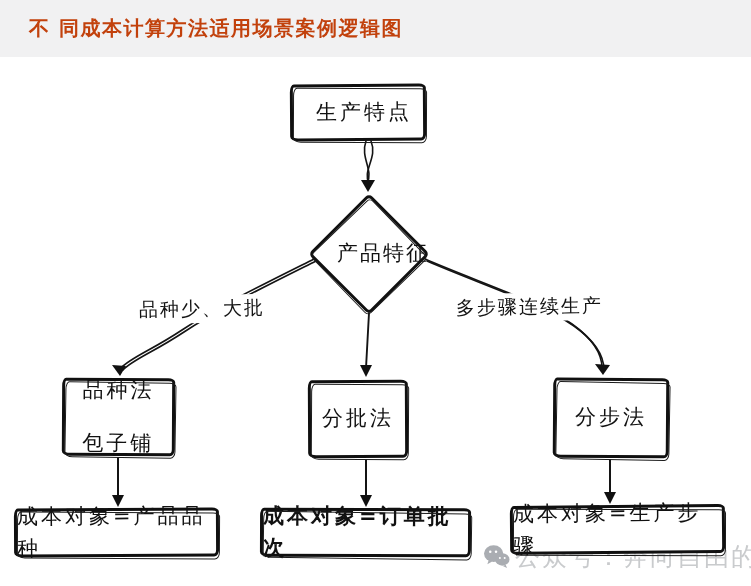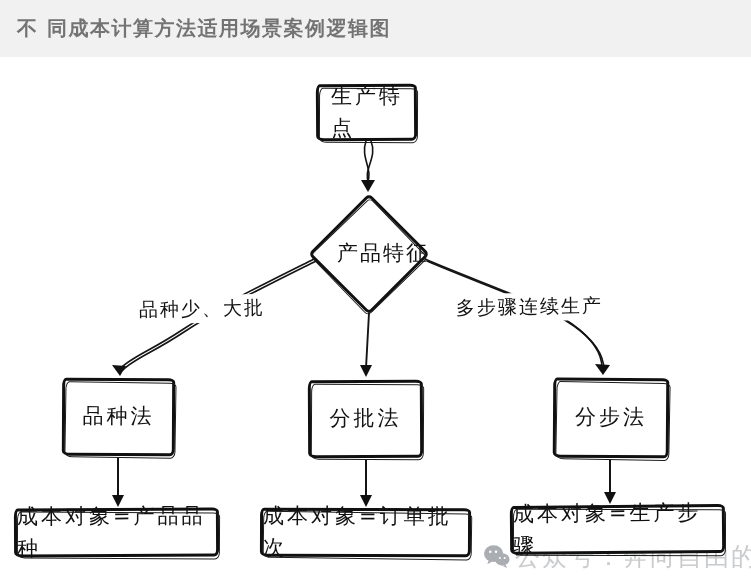--- a/index.html
+++ b/index.html
@@ -10,23 +10,23 @@
     overflow: hidden; position: relative;
     color: #111;
   }
   
   .header {
     position: absolute; left: 0; top: 0; width: 751px; height: 57px;
     background: #f1f1f2;
     display: flex; align-items: center;
   }
   .header .title {
-    margin-left: 17px;
+    margin-left: 29px;
     font-size: 20px; font-weight: 700; letter-spacing: 1.5px;
-    color: #737373;
+    color: #c2410c;
   }
   
   .canvas { position: absolute; left: 0; top: 57px; width: 751px; height: 529px; background: #fff; }
   svg.wires { position: absolute; left: 0; top: 0; z-index: 1; }
 
   
   .sketch-box {
     position: absolute; z-index: 2;
     background: #fff;
     border: 3px solid #101010;
@@ -34,26 +34,26 @@
     display: flex; flex-direction: column; align-items: center; justify-content: center;
     font-size: 21px; letter-spacing: 3px; line-height: 1.5;
     box-sizing: border-box;
   }
   .sketch-box::after {
     content: ""; position: absolute; inset: -2px;
     border: 1.5px solid #1c1c1c; border-radius: inherit;
     transform: rotate(0.6deg) translate(2px, 3px);
     pointer-events: none;
   }
-  .box-top    { left: 316px; top:  27px; width: 101px; height: 57px; transform: rotate(-0.4deg); padding-left: 12px; }
+  .box-top    { left: 290px; top:  27px; width: 136px; height: 57px; transform: rotate(-0.4deg); padding-left: 12px; }
   .box-m1     { left:  62px; top: 321px; width: 113px; height: 78px; transform: rotate(0.3deg); gap: 21px; }
-  .box-m2     { left: 308px; top: 323px; width: 115px; height: 78px; transform: rotate(-0.3deg); }
+  .box-m2     { left: 308px; top: 323px; width: 100px; height: 78px; transform: rotate(-0.3deg); }
   .box-m3     { left: 553px; top: 321px; width: 116px; height: 80px; transform: rotate(0.4deg); }
   .box-b1     { left:  14px; top: 451px; width: 205px; height: 49px; transform: rotate(-0.3deg); }
-  .box-b2     { left: 260px; top: 451px; width: 211px; height: 49px; transform: rotate(0.2deg); }
+  .box-b2     { left: 260px; top: 451px; width: 211px; height: 49px; transform: rotate(0.2deg); font-weight: bold; }
   .box-b3     { left: 510px; top: 448px; width: 215px; height: 49px; transform: rotate(-0.5deg); }
 
   
   .diamond {
     position: absolute; z-index: 2;
     left: 326px; top: 154px; width: 86px; height: 86px;
     background: #fff;
     border: 3px solid #101010;
     border-radius: 5px;
     transform: rotate(45deg);
@@ -147,20 +147,21 @@
   </div>
 
   <div class="diamond"></div>
   <div class="diamond-label">产品特征</div>
 
   <div class="edge-label el-left">品种少、大批</div>
   <div class="edge-label el-right">多步骤连续生产</div>
 
   <div class="sketch-box box-m1">
     <span>品种法</span>
+    <span>包子铺</span>
   </div>
   <div class="sketch-box box-m2">
     <span>分批法</span>
   </div>
   <div class="sketch-box box-m3">
     <span>分步法</span>
   </div>
 
   <div class="sketch-box box-b1">
     <span>成本对象=产品品种</span>

